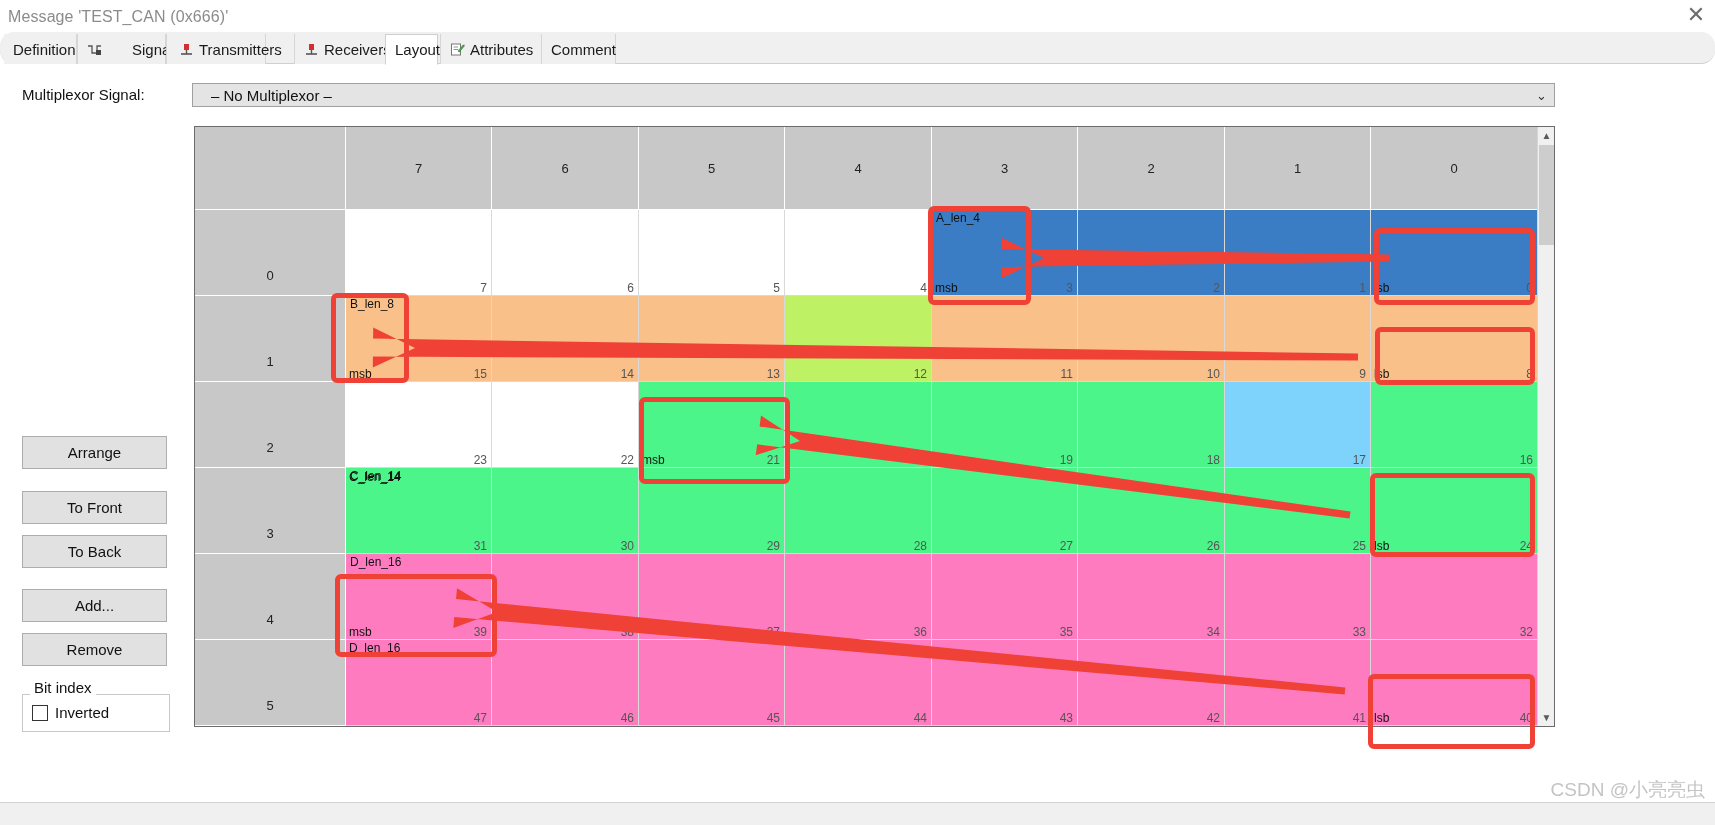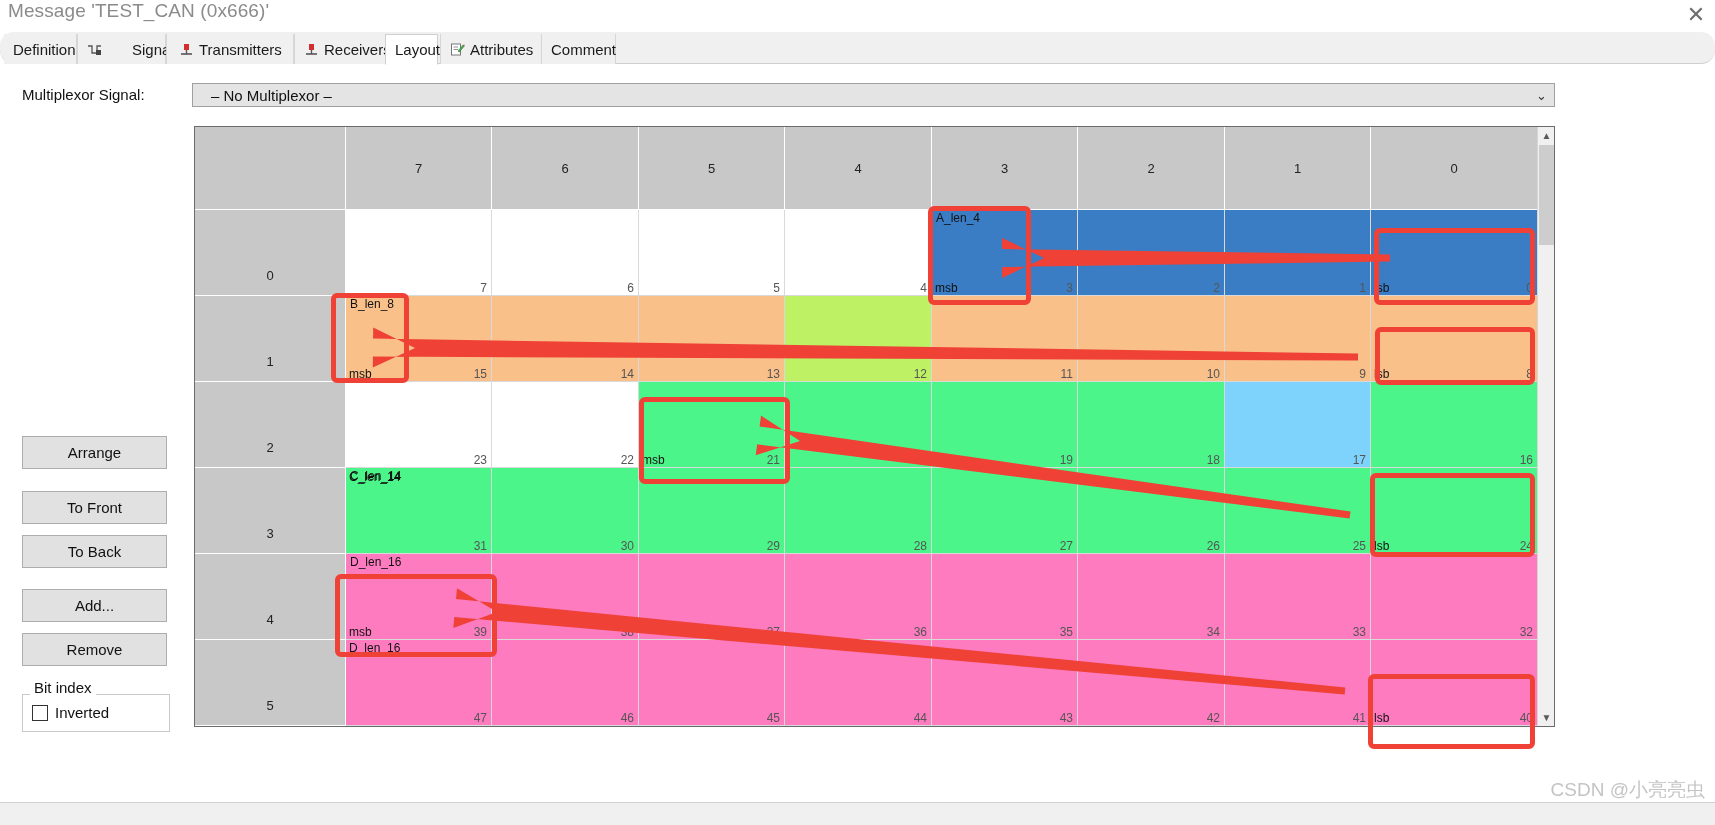--- a/index.html
+++ b/index.html
@@ -10,22 +10,22 @@
     background: #ffffff;
     font-family: "Liberation Sans", sans-serif;
   }
 
   
   #titlebar {
     position: absolute; left: 0; top: 0; width: 1715px; height: 32px;
     background: #ffffff;
   }
   #window-title {
-    position: absolute; left: 8px; top: 0;
-    font-size: 19px; color: #8b8b8b;
+    position: absolute; left: 8px; top: 8px;
+    font-size: 16px; color: #8b8b8b;
     letter-spacing: 0.1px;
     white-space: nowrap;
   }
   #close-btn {
     position: absolute; right: 6px; top: 2px;
     width: 26px; height: 26px;
     color: #6d6d6d; font-size: 22px; line-height: 26px; text-align: center;
     cursor: pointer;
   }
 
@@ -226,21 +226,21 @@
     </div>
     <div class="tab" style="left: 77px; width: 89px; gap: 30px;">
       <span class="ico">
         <svg width="15" height="15" viewBox="0 0 15 15">
           <path d="M1 4 L5 4 L5 11 L10 11 L10 4 L14 4" fill="none" stroke="#555" stroke-width="1.3"></path>
           <rect x="9" y="8" width="5" height="5" fill="#444"></rect>
         </svg>
       </span>
       <span>Signals</span>
     </div>
-    <div class="tab" style="left: 166px; width: 128px; padding-left: 12px;">
+    <div class="tab" style="left: 166px; width: 100px; padding-left: 12px;">
       <span class="ico">
         <svg width="15" height="15" viewBox="0 0 15 15">
           <rect x="5" y="2" width="5" height="6" fill="#d32f2f"></rect>
           <line x1="7.5" y1="8" x2="7.5" y2="12" stroke="#555" stroke-width="1.4"></line>
           <line x1="2" y1="12" x2="13" y2="12" stroke="#555" stroke-width="1.6"></line>
         </svg>
       </span>
       <span>Transmitters</span>
     </div>
     <div class="tab" style="left: 294px; width: 102px;">

